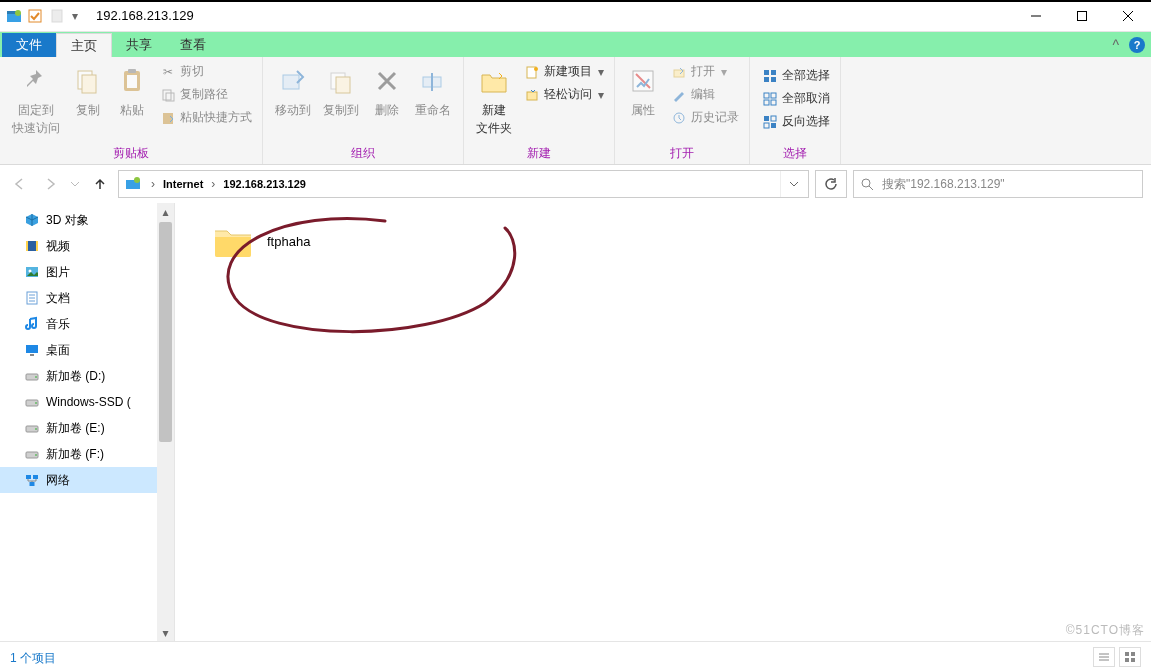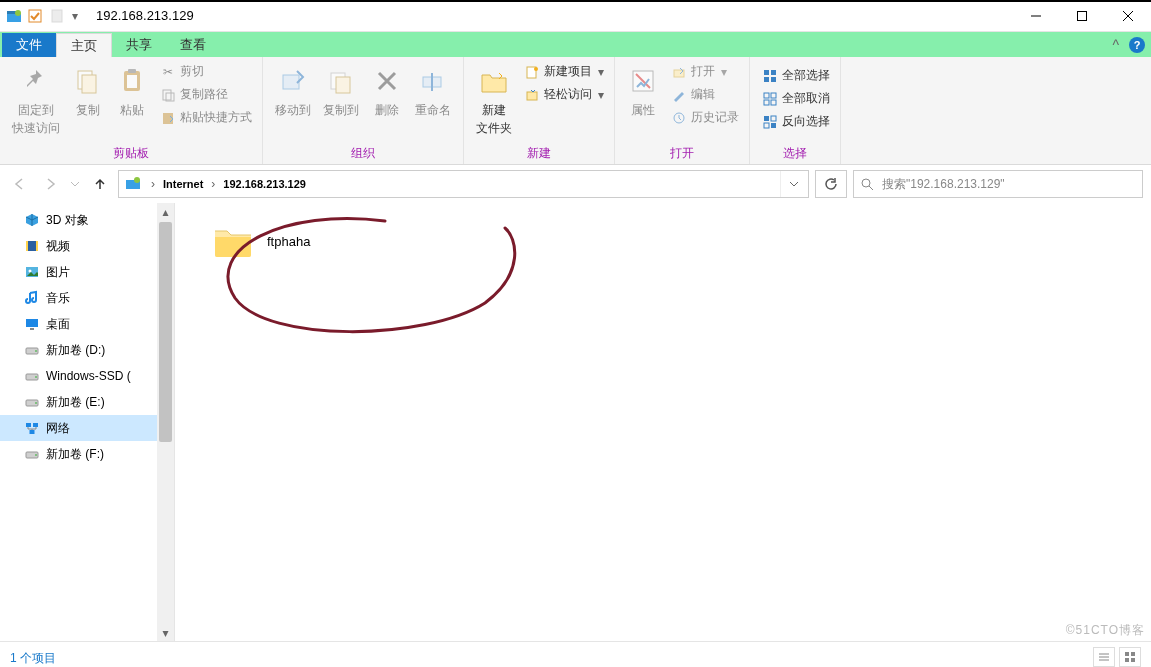--- a/index.html
+++ b/index.html
@@ -440,20 +440,31 @@
               <rect x="2" y="3" width="12" height="10" fill="#54b4e0"></rect>
               <circle cx="6" cy="7" r="1.5" fill="#fff"></circle>
               <path d="M3 12l4-4 3 3 3-3 1 1v3z" fill="#2e7d32"></path>
             </svg>
           </span>
           <span>图片</span>
         </li>
         <li class="navitem">
           <span class="ic16">
             <svg width="16" height="16">
+              <rect x="3" y="2" width="10" height="12" fill="#fff" stroke="#6aa0d8"></rect>
+              <line x1="5" y1="5" x2="11" y2="5" stroke="#6aa0d8"></line>
+              <line x1="5" y1="8" x2="11" y2="8" stroke="#6aa0d8"></line>
+              <line x1="5" y1="11" x2="11" y2="11" stroke="#6aa0d8"></line>
+            </svg>
+          </span>
+          <span>文档</span>
+        </li>
+        <li class="navitem">
+          <span class="ic16">
+            <svg width="16" height="16">
               <path d="M6 3v8a2 2 0 1 1-2-2" fill="none" stroke="#1e88e5" stroke-width="2"></path>
               <path d="M6 3l6-1v8a2 2 0 1 1-2-2" fill="none" stroke="#1e88e5" stroke-width="2"></path>
             </svg>
           </span>
           <span>音乐</span>
         </li>
         <li class="navitem">
           <span class="ic16">
             <svg width="16" height="16">
               <rect x="2" y="3" width="12" height="8" fill="#1e88e5"></rect>
@@ -481,40 +492,40 @@
           <span>Windows-SSD (</span>
         </li>
         <li class="navitem">
           <span class="ic16">
             <svg width="16" height="16">
               <rect x="2" y="6" width="12" height="6" rx="1" fill="#cfcfcf" stroke="#999"></rect>
               <circle cx="12" cy="9" r="1" fill="#6b6"></circle>
             </svg>
           </span>
           <span>新加卷 (E:)</span>
+        </li>
+        <li class="navitem">
+          <span class="ic16">
+            <svg width="16" height="16">
+              <rect x="2" y="6" width="12" height="6" rx="1" fill="#cfcfcf" stroke="#999"></rect>
+              <circle cx="12" cy="9" r="1" fill="#6b6"></circle>
+            </svg>
+          </span>
+          <span>新加卷 (F:)</span>
         </li>
         <li class="navitem sel">
           <span class="ic16">
             <svg width="16" height="16">
               <rect x="2" y="3" width="5" height="4" fill="#1e88e5"></rect>
               <rect x="9" y="3" width="5" height="4" fill="#1e88e5"></rect>
               <rect x="5.5" y="10" width="5" height="4" fill="#1e88e5"></rect>
               <path d="M4 7v2h8V7M8 9v1" stroke="#888" fill="none"></path>
             </svg>
           </span>
           <span>网络</span>
-        </li>
-        <li class="navitem">
-          <span class="ic16">
-            <svg width="16" height="16">
-              <rect x="2" y="6" width="12" height="6" rx="1" fill="#cfcfcf" stroke="#999"></rect>
-              <circle cx="12" cy="9" r="1" fill="#6b6"></circle>
-            </svg>
-          </span>
-          <span>新加卷 (F:)</span>
         </li>
       </ul>
     <div class="scrollbar">
       <div class="sb-btn">▴</div>
       <div class="sb-thumb"></div>
       <div style="flex:1"></div>
       <div class="sb-btn">▾</div>
     </div>
   </div>
   <div class="content">

